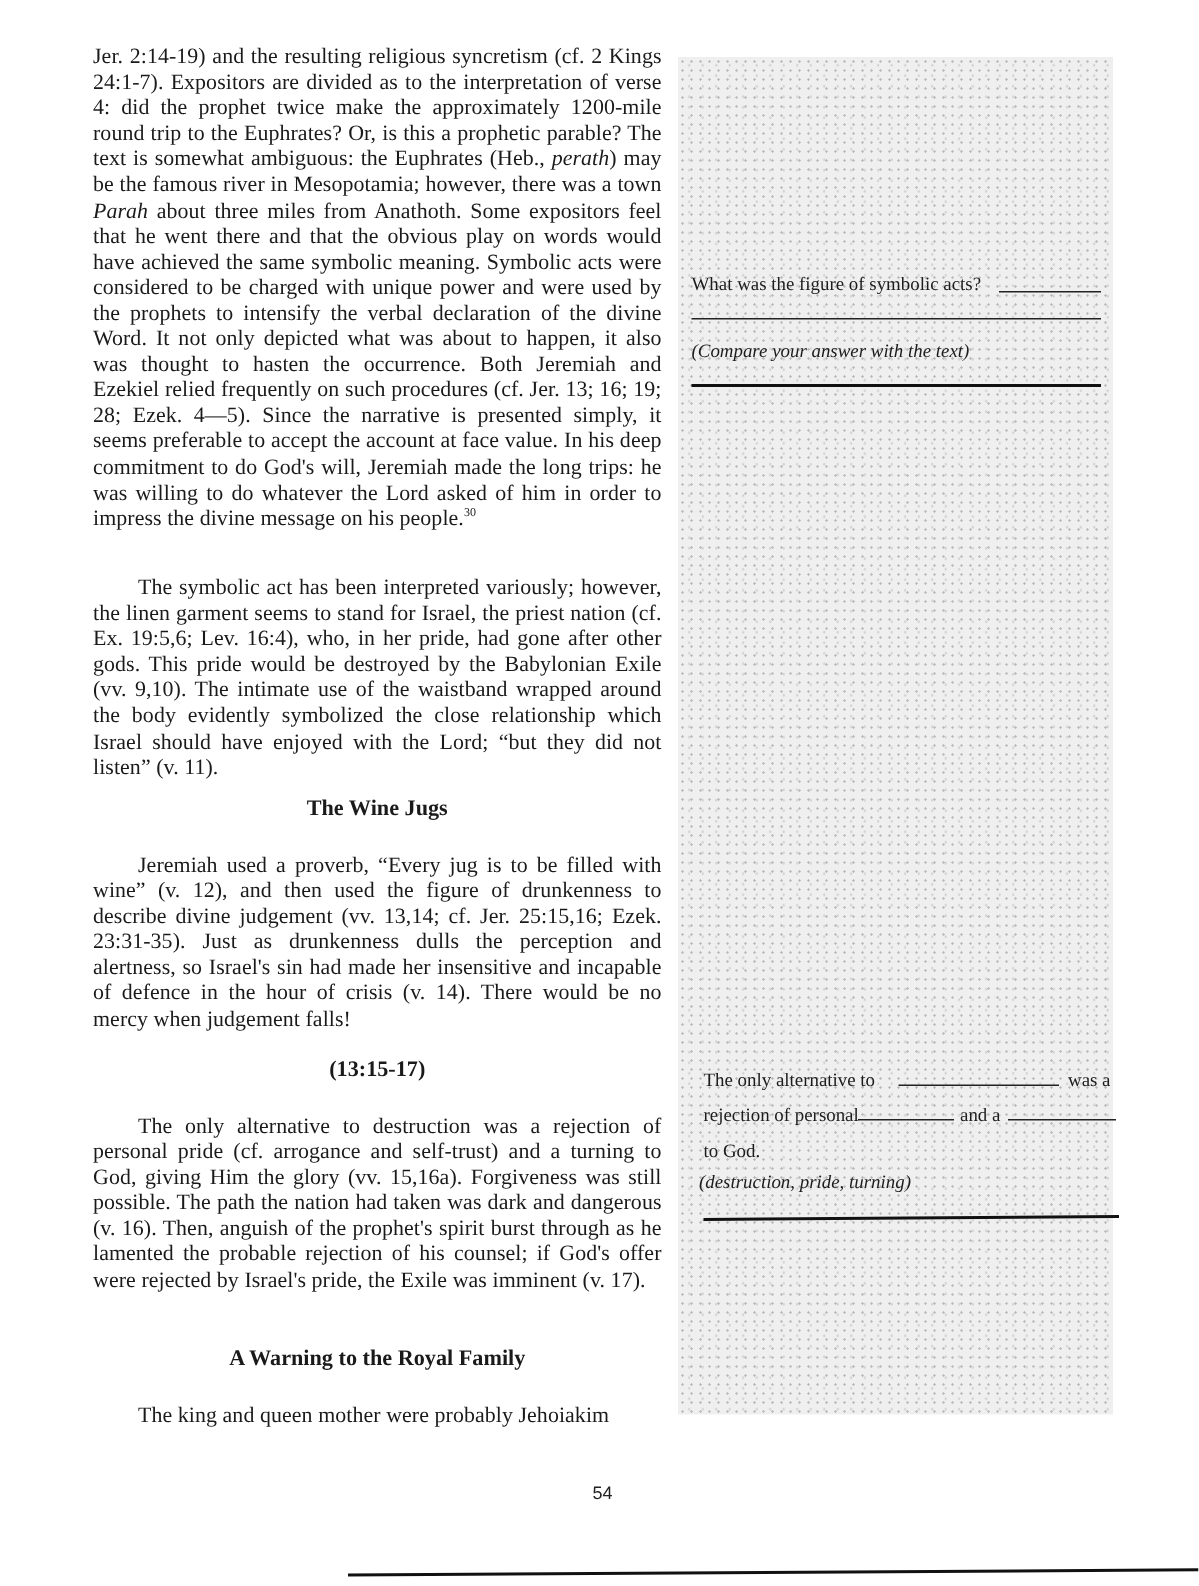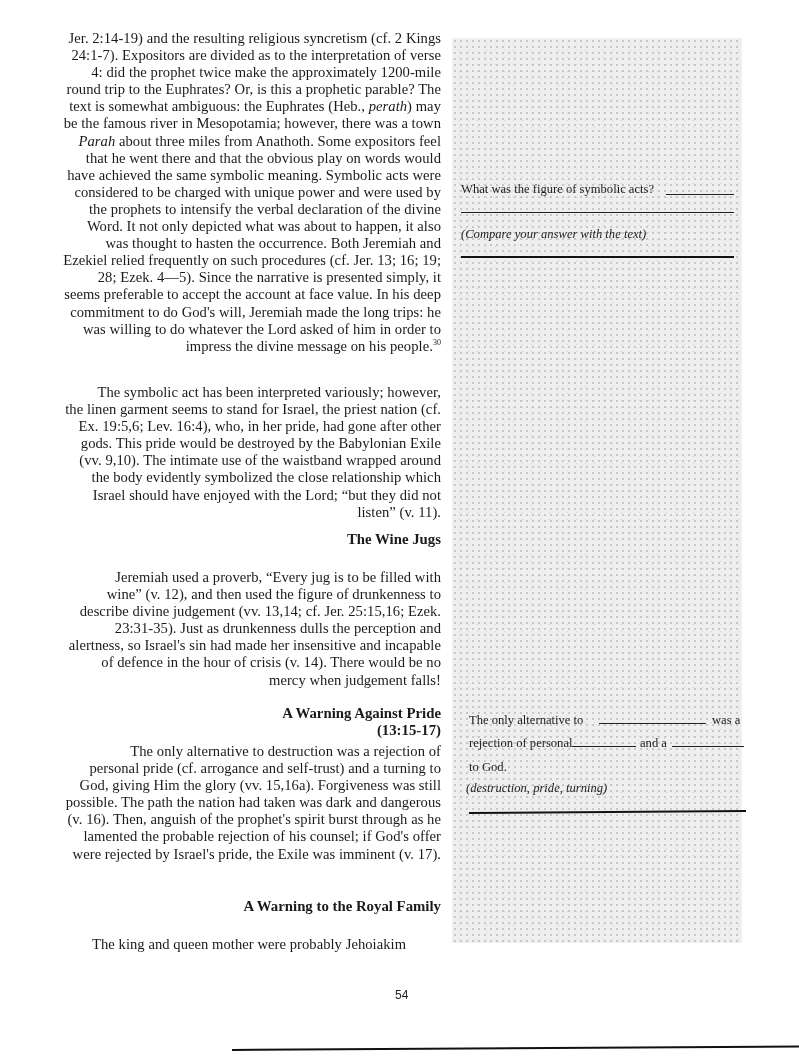--- a/index.html
+++ b/index.html
@@ -39,21 +39,21 @@
     .section {
       text-align: center;
       font-weight: bold;
       font-size: 14.8px;
       line-height: 17px;
       margin: 0;
     }
     .section-title { display: block; }
     .section-ref { display: block; }
     
-    .blk { position: absolute; left: 0; width: 379px; text-align: right; }
+    .blk { position: absolute; left: 0; width: 379px; }
 
     
     .side-panel {
       position: absolute;
       left: 452px;
       top: 38px;
       width: 290px;
       height: 905px;
       background-color: #efefef;
       background-image:
@@ -130,21 +130,20 @@
   <p class="para blk" style="top:0;"><span>Jer. 2:14-19) and the resulting religious syncretism (cf. 2 Kings 24:1-7). Expositors are divided as to the interpretation of verse 4: did the prophet twice make the approximately 1200-mile round trip to the Euphrates? Or, is this a prophetic parable? The text is somewhat ambiguous: the Euphrates (Heb., </span><em>perath</em><span>) may be the famous river in Mesopotamia; however, there was a town </span><em>Parah</em><span> about three miles from Anathoth. Some expositors feel that he went there and that the obvious play on words would have achieved the same symbolic meaning. Symbolic acts were considered to be charged with unique power and were used by the prophets to intensify the verbal declaration of the divine Word. It not only depicted what was about to happen, it also was thought to hasten the occurrence. Both Jeremiah and Ezekiel relied frequently on such procedures (cf. Jer. 13; 16; 19; 28; Ezek. 4—5). Since the narrative is presented simply, it seems preferable to accept the account at face value. In his deep commitment to do God's will, Jeremiah made the long trips: he was willing to do whatever the Lord asked of him in order to impress the divine message on his people.</span><sup class="fn">30</sup></p>
 
   <p class="para indent blk" style="top:354px;">The symbolic act has been interpreted variously; however, the linen garment seems to stand for Israel, the priest nation (cf. Ex. 19:5,6; Lev. 16:4), who, in her pride, had gone after other gods. This pride would be destroyed by the Babylonian Exile (vv. 9,10). The intimate use of the waistband wrapped around the body evidently symbolized the close relationship which Israel should have enjoyed with the Lord; “but they did not listen” (v. 11).</p>
 
   <h3 class="section blk" style="top:501px;">
     <span class="section-title">The Wine Jugs</span>
   </h3>
   <p class="para indent blk" style="top:539px;">Jeremiah used a proverb, “Every jug is to be filled with wine” (v. 12), and then used the figure of drunkenness to describe divine judgement (vv. 13,14; cf. Jer. 25:15,16; Ezek. 23:31-35). Just as drunkenness dulls the perception and alertness, so Israel's sin had made her insensitive and incapable of defence in the hour of crisis (v. 14). There would be no mercy when judgement falls!</p>
 
   <h3 class="section blk" style="top:675px;">
-    <span class="section-title">A Warning Against Pride</span>
     <span class="section-ref">(13:15-17)</span>
   </h3>
   <p class="para indent blk" style="top:713px;">The only alternative to destruction was a rejection of personal pride (cf. arrogance and self-trust) and a turning to God, giving Him the glory (vv. 15,16a). Forgiveness was still possible. The path the nation had taken was dark and dangerous (v. 16). Then, anguish of the prophet's spirit burst through as he lamented the probable rejection of his counsel; if God's offer were rejected by Israel's pride, the Exile was imminent (v. 17).</p>
 
   <h3 class="section blk" style="top:868px;">
     <span class="section-title">A Warning to the Royal Family</span>
   </h3>
   <p class="para indent blk" style="top:906px; text-align:left;">The king and queen mother were probably Jehoiakim</p>
 </div>
 

